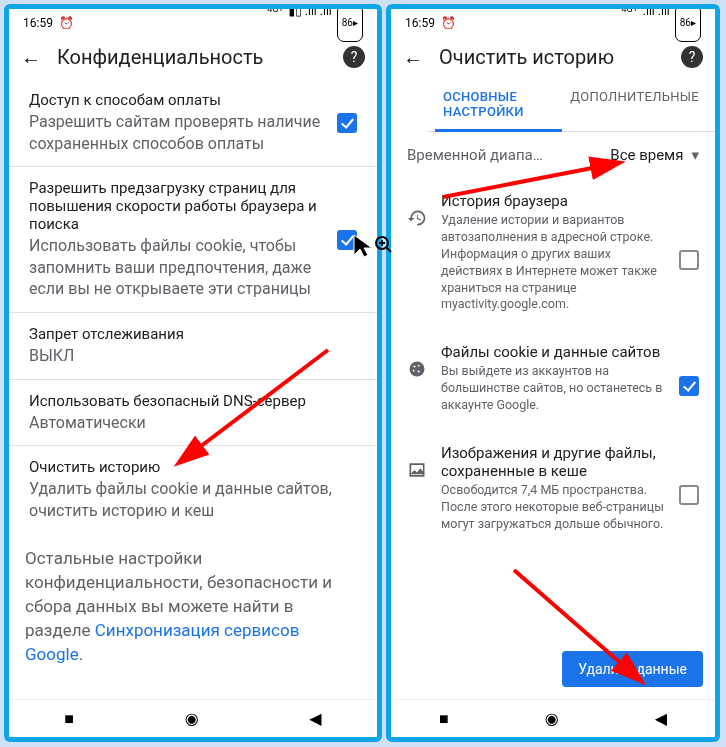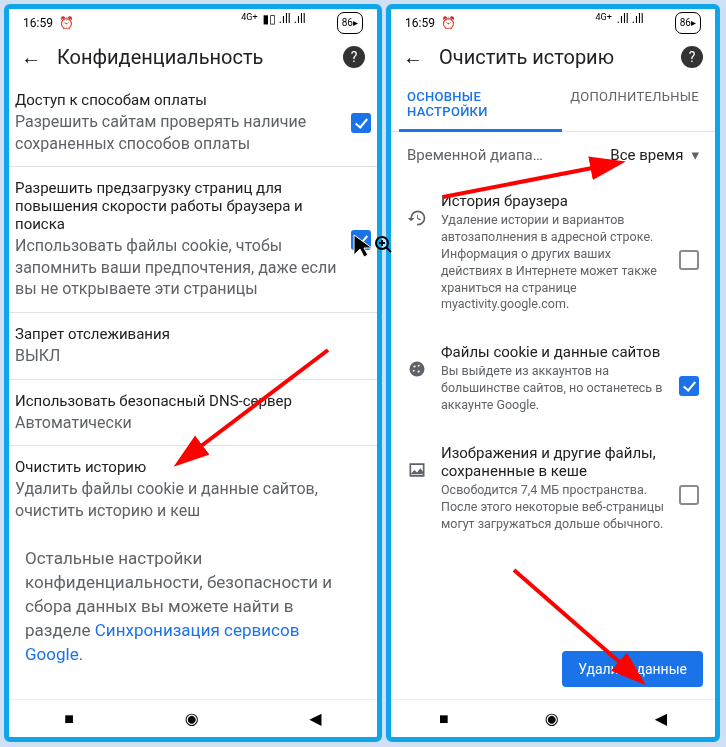--- a/index.html
+++ b/index.html
@@ -12,39 +12,39 @@
   }
   *{box-sizing:border-box;font-family:Roboto,Arial,sans-serif;}
   body{margin:0;background:#cfe0f4;width:726px;height:747px;position:relative;}
   .phone{position:absolute;background:#fff;border:5px solid #0ea5e9;border-radius:6px;overflow:hidden;display:flex;flex-direction:column;}
   #ph1{left:4px;top:4px;width:378px;height:738px;}
   #ph2{left:386px;top:4px;width:334px;height:738px;}
   
   .status{display:flex;align-items:center;justify-content:space-between;height:28px;padding:0 14px;color:#000;font-size:12px;}
   .status .left{display:flex;gap:6px;align-items:center;}
   .status .right{display:flex;gap:5px;align-items:flex-start;}
-  .batt{border:1px solid #000;border-radius:7px;padding:4px 4px;font-size:10px;line-height:12px;margin-left:26px;}
+  .batt{border:1px solid #000;border-radius:7px;padding:12px 4px;font-size:10px;line-height:12px;}
   
   .appbar{display:flex;align-items:center;padding:8px 12px 10px;gap:16px;}
   .appbar .title{font-size:20px;color:var(--txt);flex:1;white-space:nowrap;overflow:hidden;text-overflow:ellipsis;}
   .helpbtn{width:22px;height:22px;border-radius:50%;background:#333;color:#fff;font-size:14px;display:flex;align-items:center;justify-content:center;}
   
   .content{flex:1;overflow:hidden;}
-  .row{padding:12px 6px;border-bottom:1px solid var(--div);display:flex;gap:10px;}
+  .row{padding:12px 20px;border-bottom:1px solid var(--div);display:flex;gap:10px;}
   .row:last-of-type{border-bottom:none;}
   .row .txts{flex:1;}
   .row .t1{font-size:15px;color:var(--txt);}
   .row .t2{font-size:16px;color:var(--sub);margin-top:2px;line-height:1.35;}
   .chk{width:20px;height:20px;border:2px solid #8a8a8a;border-radius:3px;flex:none;align-self:center;position:relative;}
   .chk.on{background:var(--blue);border-color:var(--blue);}
   .chk.on::after{content:"";position:absolute;left:5px;top:1px;width:5px;height:10px;border:solid #fff;border-width:0 2.5px 2.5px 0;transform:rotate(40deg);}
   .note{padding:14px 16px;font-size:17px;color:var(--sub);line-height:1.4;}
   .link{color:var(--blue);}
   
-  .tabs{display:flex;padding:0 8px;border-bottom:1px solid var(--div);}
+  .tabs{display:flex;padding:0 8px;border-bottom:1px solid var(--div);margin-left:36px;}
   .tab{padding:10px 8px 10px;font-size:13px;letter-spacing:.3px;color:var(--sub);}
   .tab.active{color:var(--blue);border-bottom:3px solid var(--blue);margin-bottom:-1px;font-weight:500;}
   
   .droprow{display:flex;align-items:center;padding:14px 16px;justify-content:space-between;}
   .droplabel{font-size:15px;color:var(--sub);}
   .dropval{font-size:15px;color:var(--txt);display:flex;align-items:center;gap:8px;}
   
   .catrow{display:flex;gap:14px;padding:14px 16px 16px;align-items:flex-start;}
   .catico{width:20px;flex:none;color:#5f6368;margin-top:16px;}
   .catbody{flex:1;}

